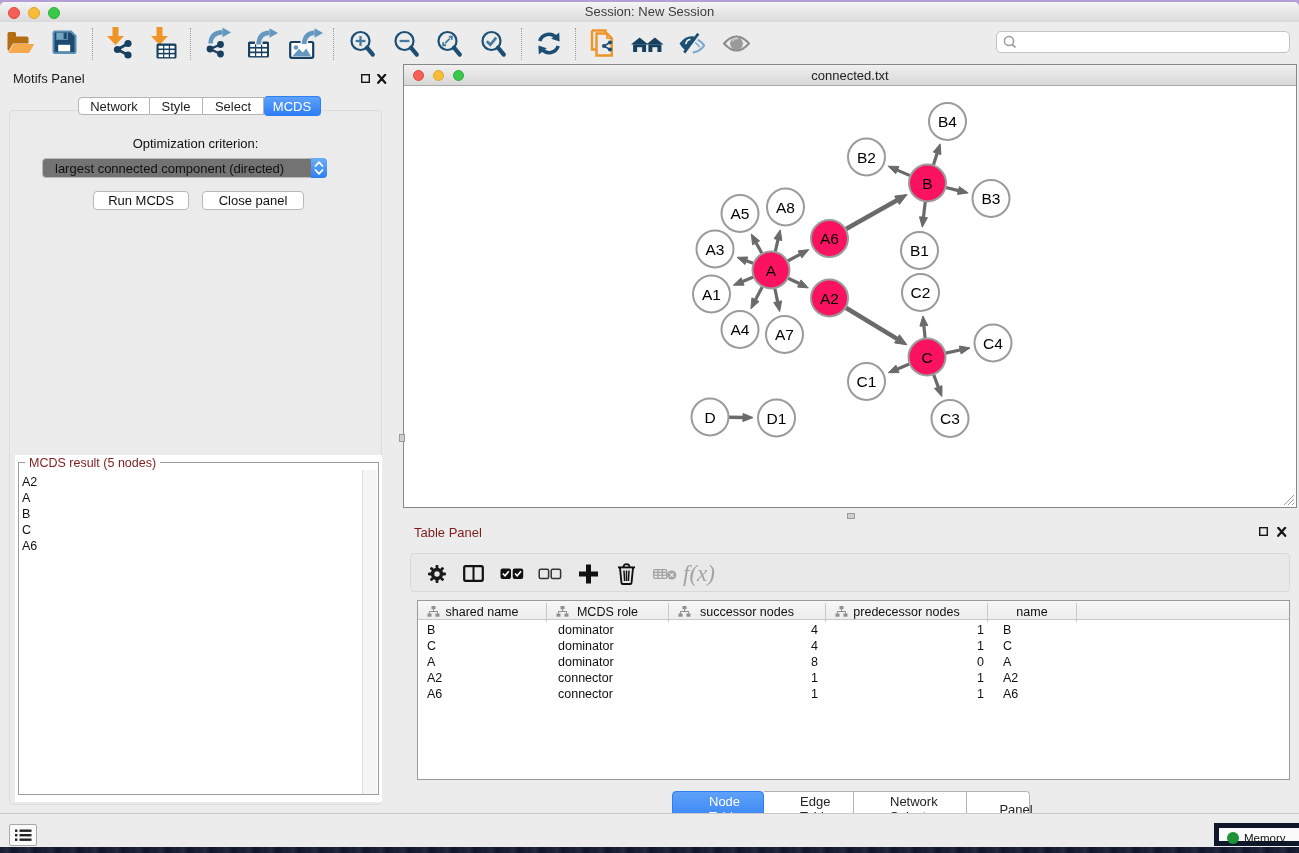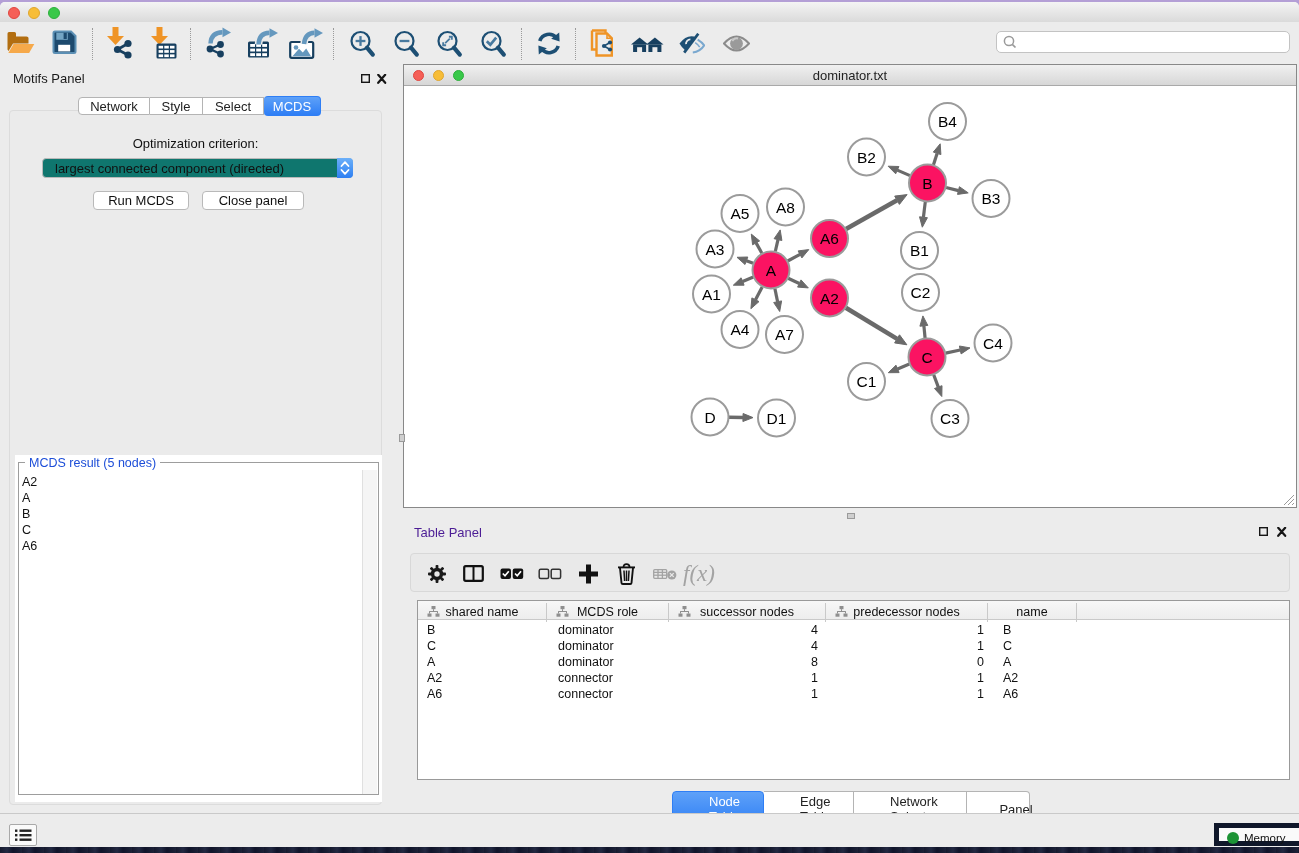--- a/index.html
+++ b/index.html
@@ -18,37 +18,37 @@
 
 #cp-title { position:absolute; left:13px; top:71px; font-size:13px; color:#1a1a1a; }
 .tabrow { position:absolute; display:flex; z-index:3; }
 .tab { height:18px; font-size:13px; color:#222; background:#fff; border:1px solid #b4b4b4; border-left:none;
   display:flex; align-items:center; justify-content:center; padding:0 0; }
 .tab.first { border-left:1px solid #b4b4b4; border-radius:4px 0 0 4px; }
 .tab.last { border-radius:0 4px 4px 0; }
 .tab.sel { background:linear-gradient(#5ea1f8,#2e7ef5); color:#fff; border-color:#2e7ef5; border-radius:4px; margin-top:-1px; height:20px; }
 #cp-sub { position:absolute; left:9px; top:110px; width:373px; height:695px; background:#ebebeb; border:1px solid #dcdcdc; border-radius:4px; }
 #opt-label { position:absolute; left:0; top:136px; width:391px; text-align:center; font-size:13px; color:#111; }
-#dropdown { position:absolute; left:42px; top:158px; width:311px; height:20px; background:#0f766e; border:1px solid #b9b9b9; border-radius:4px; font-size:13px; color:#111; line-height:19px; padding-left:12px; }
+#dropdown { position:absolute; left:42px; top:158px; width:285px; height:20px; background:#737373; border:1px solid #b9b9b9; border-radius:4px; font-size:13px; color:#111; line-height:19px; padding-left:12px; }
 #dd-btn { position:absolute; right:-1px; top:-1px; width:16px; height:20px; background:linear-gradient(#6cb0f9,#2d7ff2); border-radius:0 4px 4px 0; }
 .btn { position:absolute; height:19px; background:#fff; border:1px solid #b9b9b9; border-radius:4px; font-size:13px; color:#111; text-align:center; line-height:17px; }
 #white-pane { position:absolute; left:15px; top:455px; width:367px; height:347px; background:#fff; }
 #groupbox { position:absolute; left:18px; top:462px; width:361px; height:333px; border:1px solid #9d9d9d; }
-#groupbox-label { position:absolute; left:6px; top:-7px; background:#fff; padding:0 4px; font-size:12.5px; color:#1d4ed8; }
+#groupbox-label { position:absolute; left:6px; top:-7px; background:#fff; padding:0 4px; font-size:12.5px; color:#7f1d1d; }
 #mcds-list { position:absolute; left:3px; top:11px; width:342px; font-size:12.5px; color:#111; line-height:16px; }
 #list-scroll { position:absolute; right:1px; top:7px; width:15px; height:324px; background:#f5f5f5; border-left:1px solid #e0e0e0; }
 
 
 #netwin { position:absolute; left:403px; top:64px; width:894px; height:444px; background:#fff; border:1px solid #888; }
 #net-titlebar { position:absolute; left:0; top:0; width:892px; height:21px; background:linear-gradient(#f0f0f0,#d7d7d7); border-bottom:1px solid #a9a9a9; }
 #net-titlebar .tl { position:absolute; top:5px; width:11px; height:11px; border-radius:50%; }
 #net-title-text { position:absolute; top:3px; left:0; width:100%; text-align:center; font-size:13px; color:#222; }
 
 
-#tp-title { position:absolute; left:414px; top:525px; font-size:13px; color:#4c1d95; }
+#tp-title { position:absolute; left:414px; top:525px; font-size:13px; color:#7f1d1d; }
 #tp-toolbar { position:absolute; left:410px; top:553px; width:880px; height:39px; background:#e9e9e9; border:1px solid #d8d8d8; border-radius:4px; }
 #ttable { position:absolute; left:417px; top:600px; width:873px; height:180px; background:#fff; border:1px solid #999; }
 #thead { position:absolute; left:0; top:0; height:19px; background:linear-gradient(#f7f7f7,#ededed); border-bottom:1px solid #c9c9c9; font-size:12.5px; color:#111; }
 .th { position:absolute; top:2px; height:19px; border-right:1px solid #c9c9c9; text-align:center; line-height:19px; }
 .trow { position:absolute; left:0; width:871px; height:16px; font-size:12.5px; color:#111; }
 .trow div { position:absolute; top:0; line-height:16px; }
 #btabs { position:absolute; top:791px; display:flex; left:672px; }
 .btab { height:36px; font-size:13px; color:#222; background:#fff; border:1px solid #b4b4b4; border-left:none; display:flex; align-items:center; justify-content:center;padding-left:36px; }
 .btab.first { border-left:1px solid #b4b4b4; border-radius:4px 0 0 4px; }
 .btab.last { border-radius:0 4px 4px 0; }
@@ -61,20 +61,21 @@
 #deskstrip { position:absolute; left:0; top:847px; width:1299px; height:6px; background:repeating-linear-gradient(90deg,#161a2e 0,#232942 7px,#10142a 13px,#1d2238 22px); }
 </style>
 </head>
 <body>
 
 <div id="appwin"></div>
 <div id="titlebar">
   <div class="tl" style="left:8px;  background:#f55f57; border:0.5px solid #e14640;"></div>
   <div class="tl" style="left:28px; background:#f7bd37; border:0.5px solid #e0a62e;"></div>
   <div class="tl" style="left:48px; background:#39c849; border:0.5px solid #2daf3c;"></div>
+  <div id="title-text">Session: New Session</div>
 </div>
 
 <div id="toolbar">
   <svg class="abs" style="left:6px;top:4px" width="30" height="28" viewBox="0 0 30 28">
     <path d="M1.5,23.5 L1.5,7.5 Q1.5,6 3,6 H8.5 Q10,6 10,7.5 V10.5 H20.5 Q22.5,10.5 22.5,12 V17.5 H7 L2.5,25 Z" fill="#b26e11"></path>
     <path d="M2.3,27 L7.5,18 H28.3 L23.1,27 Z" fill="#f6a94a"></path>
   </svg>
   <svg class="abs" style="left:52px;top:8px" width="25" height="24" viewBox="0 0 25 24">
     <path d="M3,1.5 H19 L23.5,6 V21.5 Q23.5,23 22,23 H3 Q1.5,23 1.5,21.5 V3 Q1.5,1.5 3,1.5 Z" fill="#1d4a6e" stroke="#5b8fb4" stroke-width="2"></path>
     <rect x="4.3" y="2.8" width="11.5" height="7" fill="#74a5c4"></rect>
@@ -244,21 +245,21 @@
   <div id="groupbox-label">MCDS result (5 nodes)</div>
   <div id="mcds-list">A2<br>A<br>B<br>C<br>A6</div>
   <div id="list-scroll"></div>
 </div>
 
 <div id="netwin">
   <div id="net-titlebar">
     <div class="tl" style="left:9px;  background:#f55f57; border:0.5px solid #e14640;"></div>
     <div class="tl" style="left:29px; background:#f7bd37; border:0.5px solid #e0a62e;"></div>
     <div class="tl" style="left:49px; background:#39c849; border:0.5px solid #2daf3c;"></div>
-    <div id="net-title-text">dominator.txt</div>
+    <div id="net-title-text">connected.txt</div>
   </div>
   <svg id="graph" style="position:absolute; left:0; top:22px;" width="892" height="421" viewBox="0 0 892 421">
 <g stroke="#6a6a6a" fill="#6a6a6a">
 <line x1="349.4" y1="190.1" x2="338.6" y2="194.5" stroke-width="3.2"></line>
 <polygon points="329.3,198.2 337.1,190.8 340.1,198.2"></polygon>
 <line x1="349.2" y1="176.3" x2="342.4" y2="173.8" stroke-width="3.2"></line>
 <polygon points="333.0,170.3 343.8,170.0 341.0,177.5"></polygon>
 <line x1="358.2" y1="199.9" x2="351.5" y2="212.8" stroke-width="3.2"></line>
 <polygon points="346.9,221.7 347.9,210.9 355.0,214.6"></polygon>
 <line x1="357.9" y1="166.3" x2="352.1" y2="155.9" stroke-width="3.2"></line>

